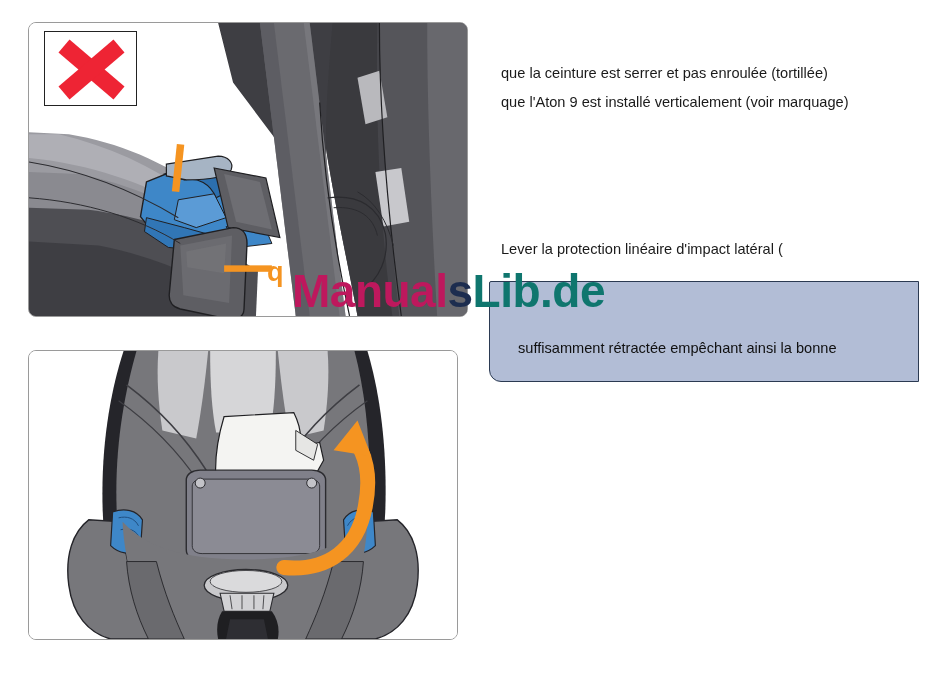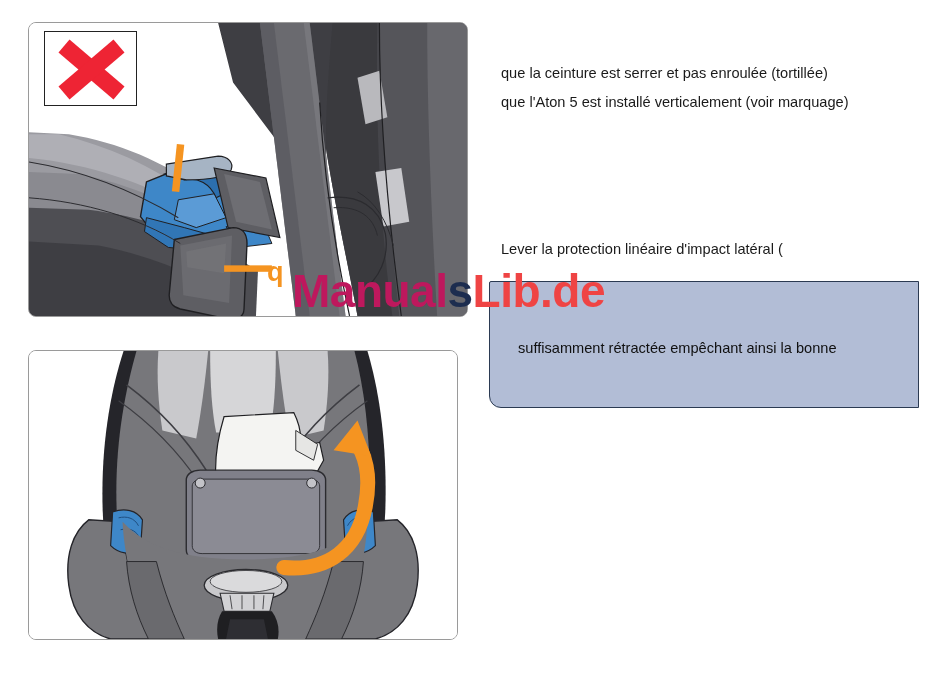--- a/index.html
+++ b/index.html
@@ -72,21 +72,21 @@
   #text-line-1 { left: 501px; top: 61px; }
   #text-line-2 { left: 501px; top: 90px; }
   #text-line-3 { left: 501px; top: 199px; margin-top: 38px; }
 
   
   #note-box {
     position: absolute;
     left: 489px;
     top: 281px;
     width: 430px;
-    height: 127px;
+    height: 101px;
     background: #b2bdd6;
     border: 1px solid #2b3a52;
     border-top-left-radius: 2px;
     border-top-right-radius: 0px;
     border-bottom-left-radius: 12px;
     border-bottom-right-radius: 0px;
     box-sizing: border-box;
   }
   #note-box-text {
     position: absolute;
@@ -107,21 +107,21 @@
     font-family: "Liberation Sans", sans-serif;
     font-size: 46px;
     font-weight: 700;
     letter-spacing: -0.5px;
     line-height: 1;
     white-space: nowrap;
     pointer-events: none;
   }
   #watermark .wm-light { color: #be185d; }
   #watermark .wm-dark  { color: #1d2d4f; }
-  #watermark .wm-mid   { color: #ef4444; }
+  #watermark .wm-mid   { color: #0f766e; }
 </style>
 </head>
 <body>
 
 <div class="figure-panel" id="figure-top">
   <svg class="figure-svg" viewBox="0 0 440 295" preserveAspectRatio="none">
     <rect x="0" y="0" width="440" height="295" fill="#ffffff"></rect>
 
     <path d="M300 0 L440 0 L440 295 L330 295 C318 230 300 150 292 80 Z" fill="#45454A"></path>
     <path d="M300 0 L350 0 C348 90 352 200 365 295 L330 295 C318 230 300 150 292 80 Z" fill="#3A3A3E"></path>
@@ -244,21 +244,21 @@
     <path d="M202 270 L236 270 L240 290 L198 290 Z" fill="#2E2E33"></path>
 
     <g>
       <path d="M256 218 C300 222 330 200 338 156 C344 124 338 104 326 88" fill="none" stroke="#F59421" stroke-width="15" stroke-linecap="round"></path>
       <path d="M306 100 L330 70 L344 106 Z" fill="#F59421"></path>
     </g>
   </svg>
 </div>
 
 <div class="body-text" id="text-line-1">que la ceinture est serrer et pas enroulée (tortillée)</div>
-<div class="body-text" id="text-line-2">que l'Aton 5 est installé verticalement (voir marquage)</div>
+<div class="body-text" id="text-line-2">que l'Aton 9 est installé verticalement (voir marquage)</div>
 <div class="body-text" id="text-line-3">Lever la protection linéaire d'impact latéral (</div>
 
 <div id="note-box">
   <div id="note-box-text">suffisamment rétractée empêchant ainsi la bonne</div>
 </div>
 
 <div id="watermark">
   <span class="wm-light">Manual</span><span class="wm-dark">s</span><span class="wm-mid">Lib.de</span>
 </div>
 

